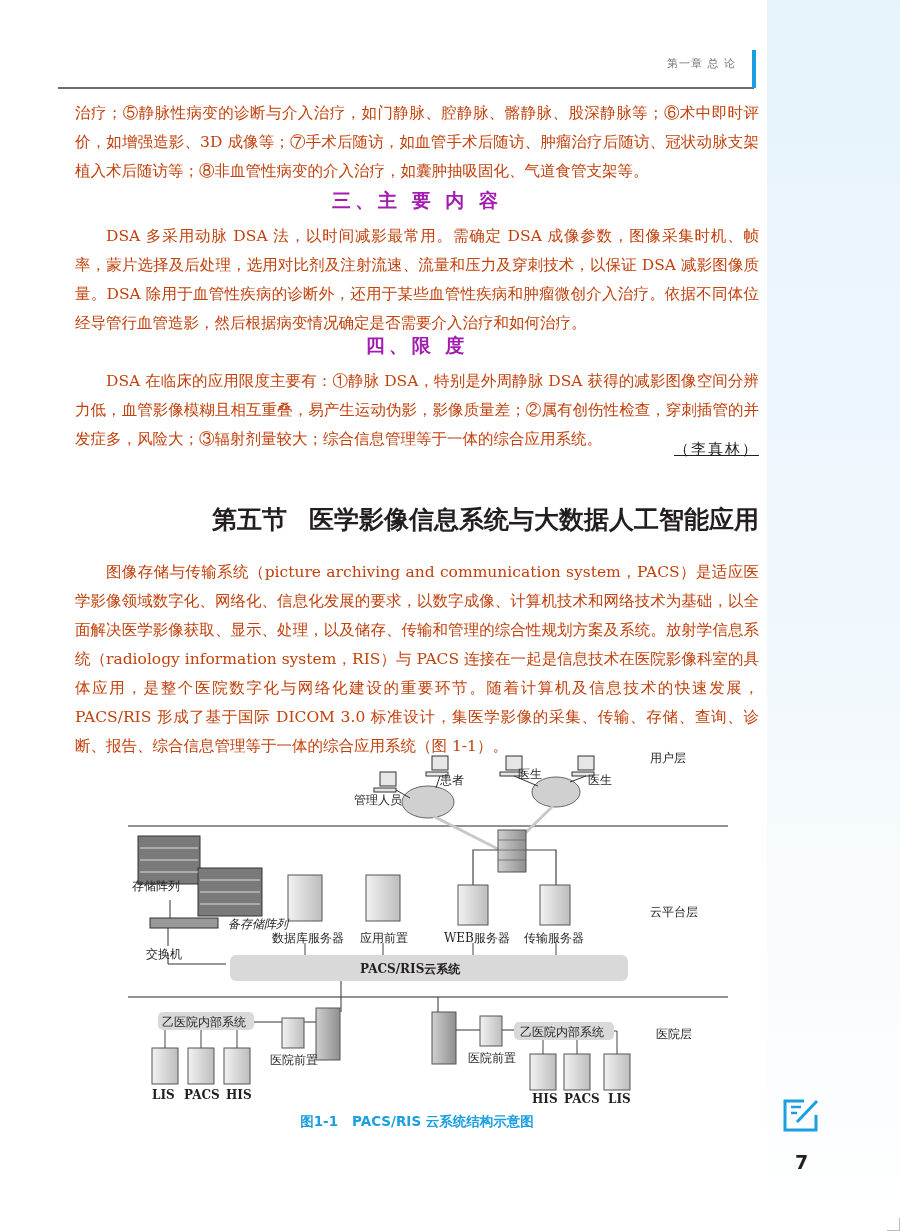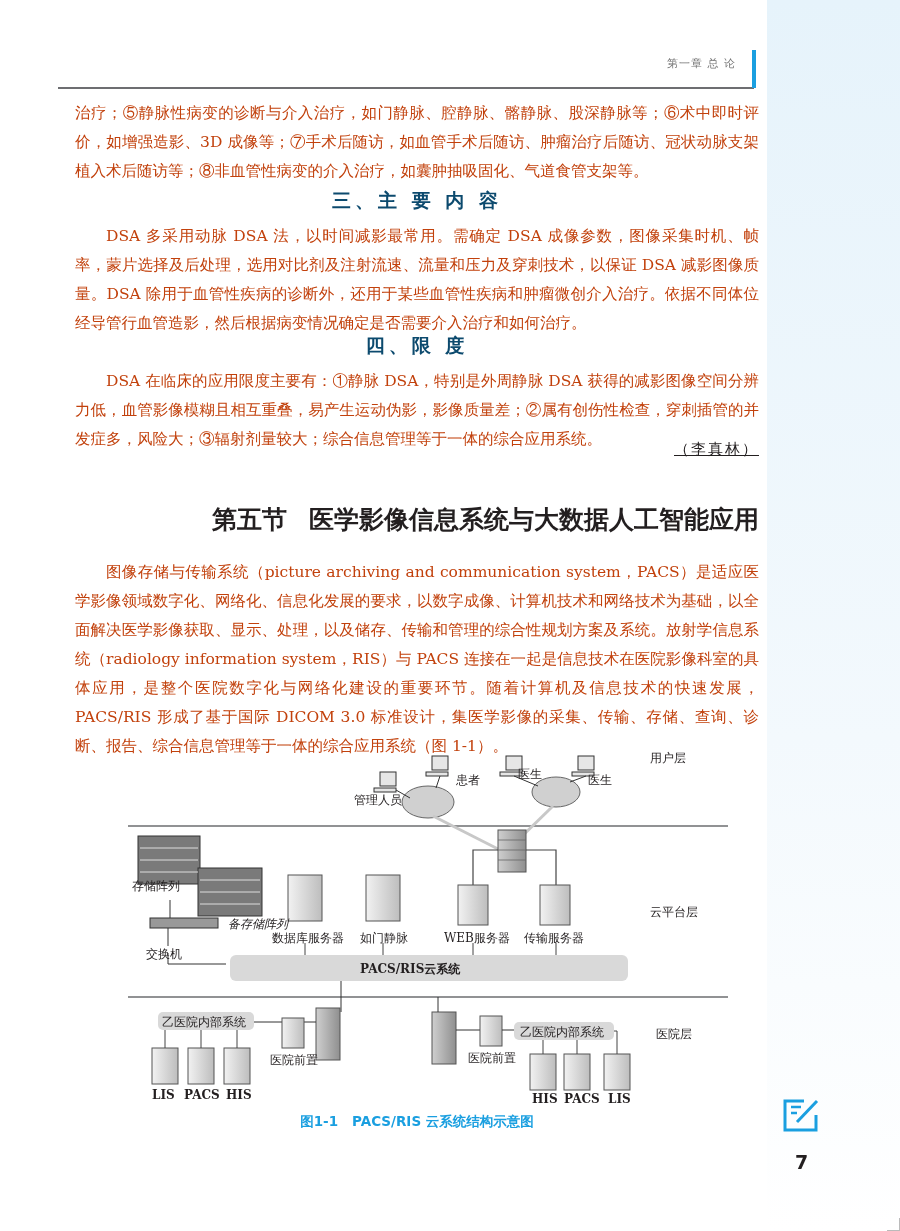--- a/index.html
+++ b/index.html
@@ -8,21 +8,21 @@
   .side-band { position:absolute; left:767px; top:0; width:133px; height:1231px;
                background:linear-gradient(180deg,#e6f3fb 0%,#f3f9fd 60%,#ffffff 100%); }
   .header { position:absolute; left:58px; top:56px; width:700px; height:32px; }
   .header-title { position:absolute; right:22px; top:0; font-size:11px; letter-spacing:1px; color:#737373;text-align:right; }
   .header-rule { position:absolute; left:0; top:31px; width:696px; height:2px; background:#6d6e71; }
   .header-accent { position:absolute; left:752px; top:50px; width:4px; height:38px; background:#1a9fe0; }
   .para { position:absolute; left:75px; width:684px; font-size:15.5px; line-height:29px;
           text-align:justify; color:#c2410c; }
   .indent { text-indent:2em; }
   .sec-heading { position:absolute; left:75px; width:684px; text-align:center; font-size:19px;
-                 font-weight:bold; color:#0c4a6e; font-family:"DejaVu Sans","Liberation Sans",sans-serif; letter-spacing:4px; }
+                 font-weight:bold; color:#a21caf; font-family:"DejaVu Sans","Liberation Sans",sans-serif; letter-spacing:4px; }
   .author { position:absolute; right:141px; top:440px; font-size:15px; letter-spacing:2px;text-decoration:underline; }
   .section-title { position:absolute; left:75px; width:684px; top:503px; text-align:right;
                    font-size:25px; font-weight:bold; font-family:"DejaVu Sans","Liberation Sans",sans-serif; color:#231f20; }
   .section-title .num { margin-right:22px; }
   .figure { position:absolute; left:128px; top:750px; width:600px; height:360px; }
   .fig-label { position:absolute; font-size:12px; color:#231f20; white-space:nowrap; }
   .fig-caption { position:absolute; left:75px; width:684px; top:1113px; text-align:center; font-size:13.5px;
                  color:#1a9fe0; font-weight:bold; font-family:"DejaVu Sans","Liberation Sans",sans-serif; }
   .fig-caption .cap-num { margin-right:14px; }
   .edit-icon { position:absolute; left:782px; top:1097px; width:38px; height:36px; }
@@ -176,29 +176,29 @@
         <line x1="449" y1="290" x2="449" y2="304"></line>
         <polyline points="486,281 489,281 489,304" fill="none"></polyline>
       </g>
   </svg>
 
   <div class="fig-label" style="left:522px;top:0px;">用户层</div>
   <div class="fig-label" style="left:522px;top:154px;">云平台层</div>
   <div class="fig-label" style="left:528px;top:276px;">医院层</div>
 
   <div class="fig-label" style="left:226px;top:42px;">管理人员</div>
-  <div class="fig-label" style="left:328px;top:22px;">患者</div>
+  <div class="fig-label" style="left:312px;top:22px;">患者</div>
   <div class="fig-label" style="left:390px;top:16px;">医生</div>
   <div class="fig-label" style="left:460px;top:22px;">医生</div>
 
   <div class="fig-label" style="left:4px;top:128px;">存储阵列</div>
   <div class="fig-label" style="left:100px;top:166px;font-style:italic;">备存储阵列</div>
   <div class="fig-label" style="left:18px;top:196px;">交换机</div>
   <div class="fig-label" style="left:144px;top:180px;">数据库服务器</div>
-  <div class="fig-label" style="left:232px;top:180px;">如门静脉</div>
+  <div class="fig-label" style="left:232px;top:180px;">应用前置</div>
   <div class="fig-label" style="left:316px;top:180px;">WEB服务器</div>
   <div class="fig-label" style="left:396px;top:180px;">传输服务器</div>
   <div class="fig-label" style="left:232px;top:211px;font-weight:bold;">PACS/RIS云系统</div>
 
   <div class="fig-label" style="left:34px;top:264px;">乙医院内部系统</div>
   <div class="fig-label" style="left:142px;top:302px;">医院前置</div>
   <div class="fig-label" style="left:24px;top:338px;font-weight:bold;">LIS</div>
   <div class="fig-label" style="left:56px;top:338px;font-weight:bold;">PACS</div>
   <div class="fig-label" style="left:98px;top:338px;font-weight:bold;">HIS</div>
 

